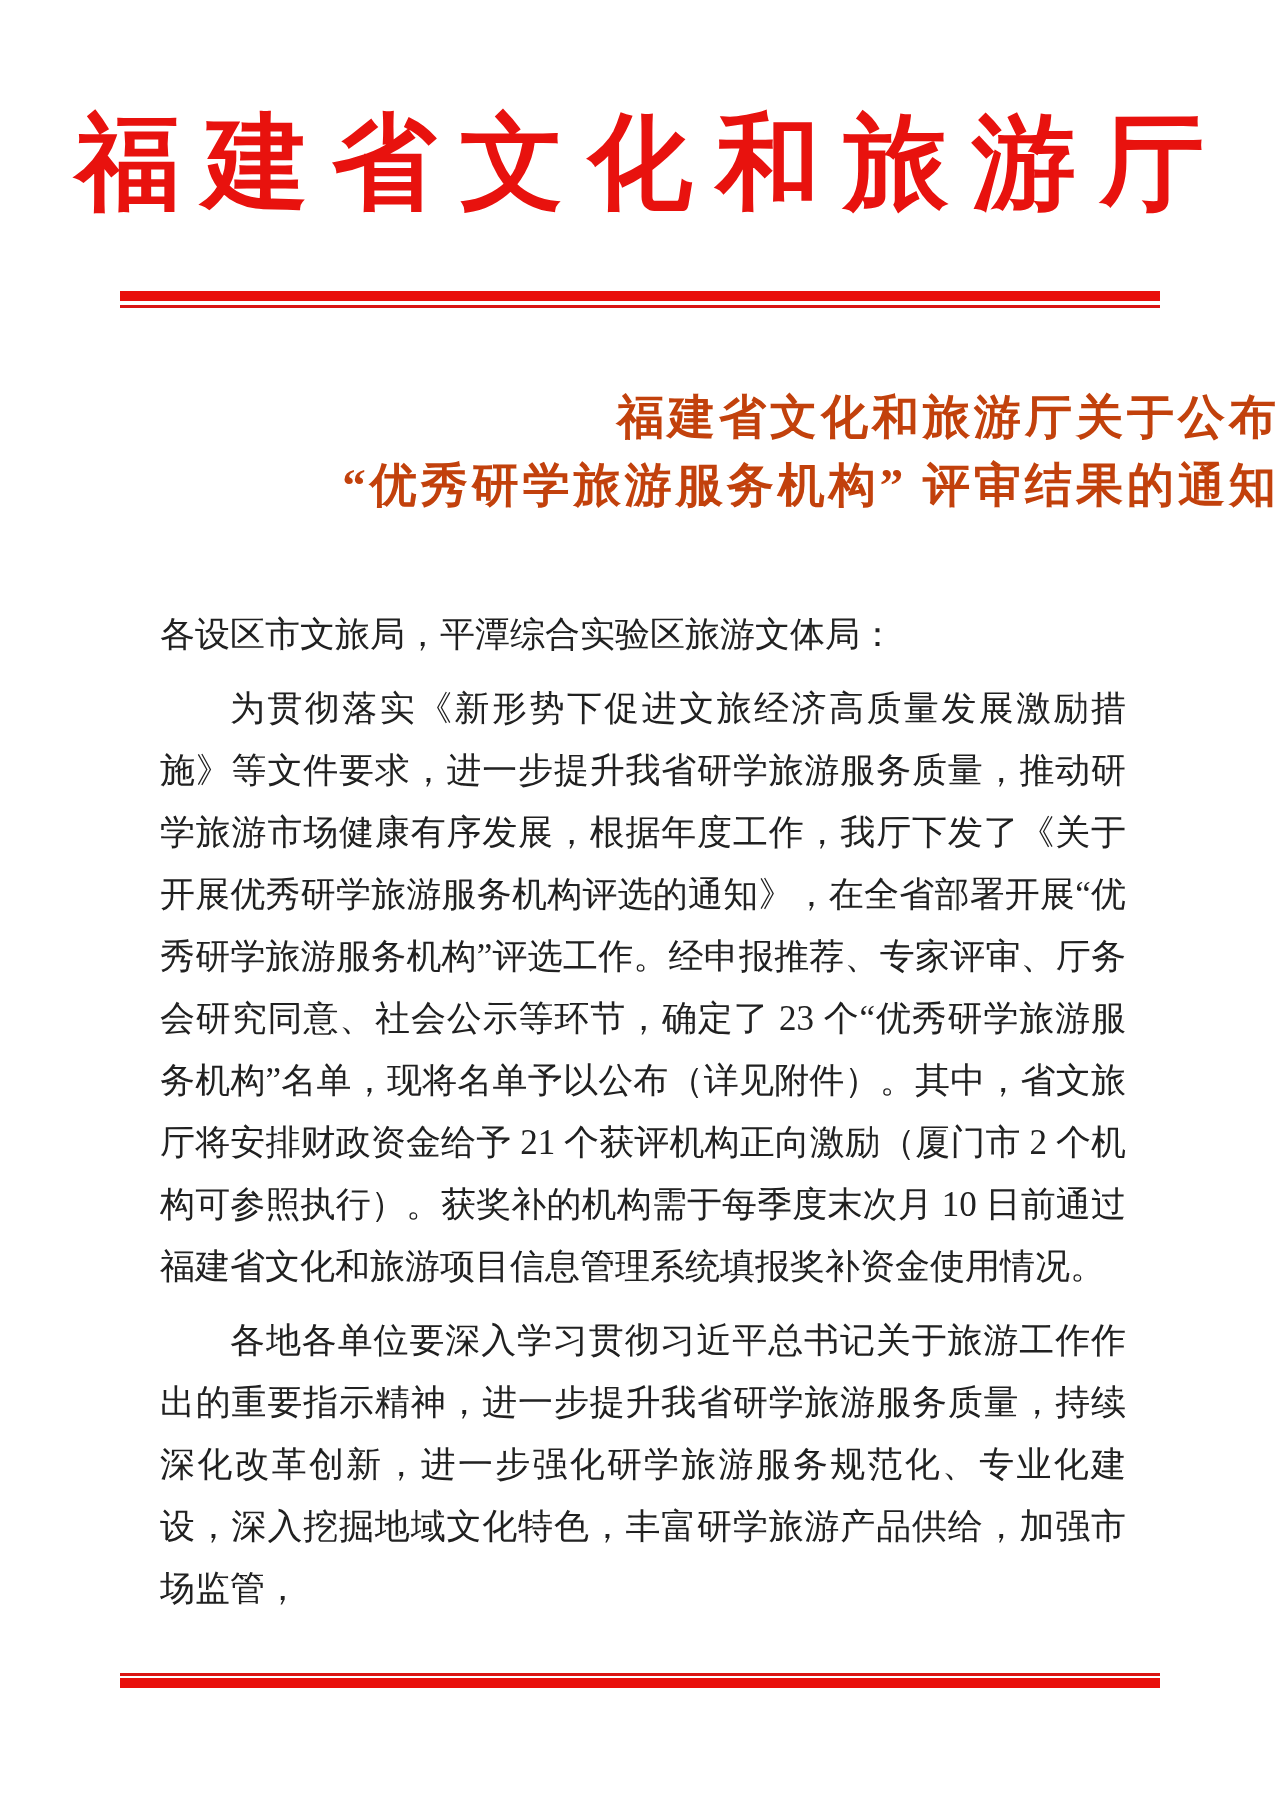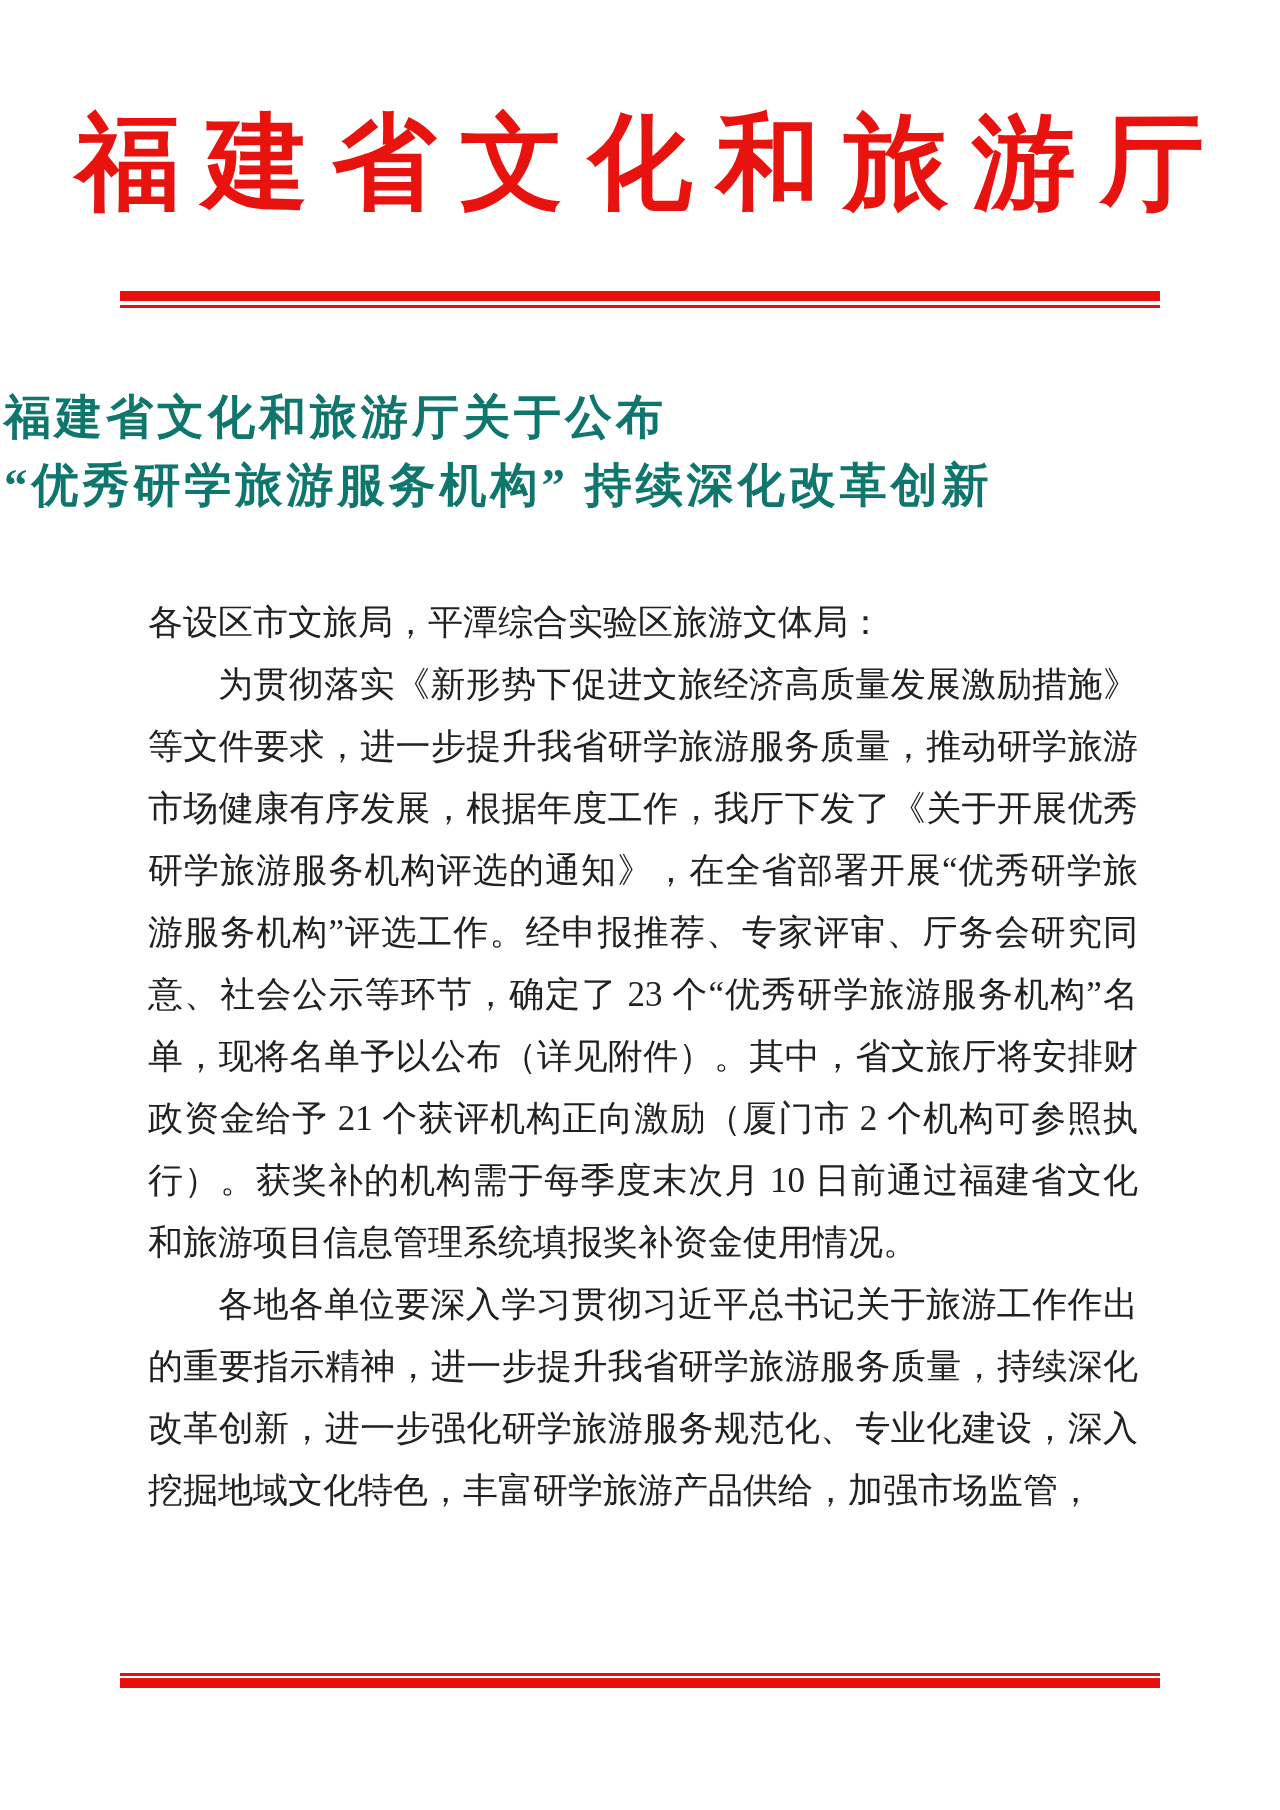--- a/index.html
+++ b/index.html
@@ -45,22 +45,22 @@
   .rule .thin  { height: 3px;  background: #da1513; }
   .rule .gap-4 { height: 4px; }
   .rule .gap-2 { height: 2px; }
 
   
   .doc-title {
     position: absolute;
     top: 383px;
     left: 0;
     width: 100%;
-    text-align: left;
-    color: #0f766e;
+    text-align: right;
+    color: #c2410c;
     font-size: 47px;
     font-weight: 700;
     line-height: 68px;
     letter-spacing: 4px;
     padding-left: 4px;
     box-sizing: border-box;
     margin: 0;
   }
 
   
@@ -69,21 +69,21 @@
     top: 592px;
     left: 148px;
     width: 990px;
     color: #212121;
     font-size: 35px;
     line-height: 62px;
     text-align: justify;
     text-justify: inter-ideograph;
   }
   .doc-body p {
-    margin: 0;
+    margin: 12px;
     padding: 0;
   }
   .doc-body p.indent {
     text-indent: 2em;
     font-family: Liberation Serif, serif;
   }
 </style>
 </head>
 <body>
 
@@ -92,21 +92,21 @@
   <div class="letterhead">福建省文化和旅游厅</div>
 
   <div class="rule rule-top">
     <div class="thick"></div>
     <div class="gap-4"></div>
     <div class="thin"></div>
   </div>
 
   <h1 class="doc-title">
     <span style="display:block">福建省文化和旅游厅关于公布</span>
-    <span style="display:block">“优秀研学旅游服务机构” 持续深化改革创新</span>
+    <span style="display:block">“优秀研学旅游服务机构” 评审结果的通知</span>
   </h1>
 
   <div class="doc-body">
     <p>各设区市文旅局，平潭综合实验区旅游文体局：</p>
     <p class="indent">为贯彻落实《新形势下促进文旅经济高质量发展激励措施》等文件要求，进一步提升我省研学旅游服务质量，推动研学旅游市场健康有序发展，根据年度工作，我厅下发了《关于开展优秀研学旅游服务机构评选的通知》，在全省部署开展“优秀研学旅游服务机构”评选工作。经申报推荐、专家评审、厅务会研究同意、社会公示等环节，确定了 23 个“优秀研学旅游服务机构”名单，现将名单予以公布（详见附件）。其中，省文旅厅将安排财政资金给予 21 个获评机构正向激励（厦门市 2 个机构可参照执行）。获奖补的机构需于每季度末次月 10 日前通过福建省文化和旅游项目信息管理系统填报奖补资金使用情况。</p>
     <p class="indent">各地各单位要深入学习贯彻习近平总书记关于旅游工作作出的重要指示精神，进一步提升我省研学旅游服务质量，持续深化改革创新，进一步强化研学旅游服务规范化、专业化建设，深入挖掘地域文化特色，丰富研学旅游产品供给，加强市场监管，</p>
   </div>
 
   <div class="rule rule-bottom">
     <div class="thin"></div>

